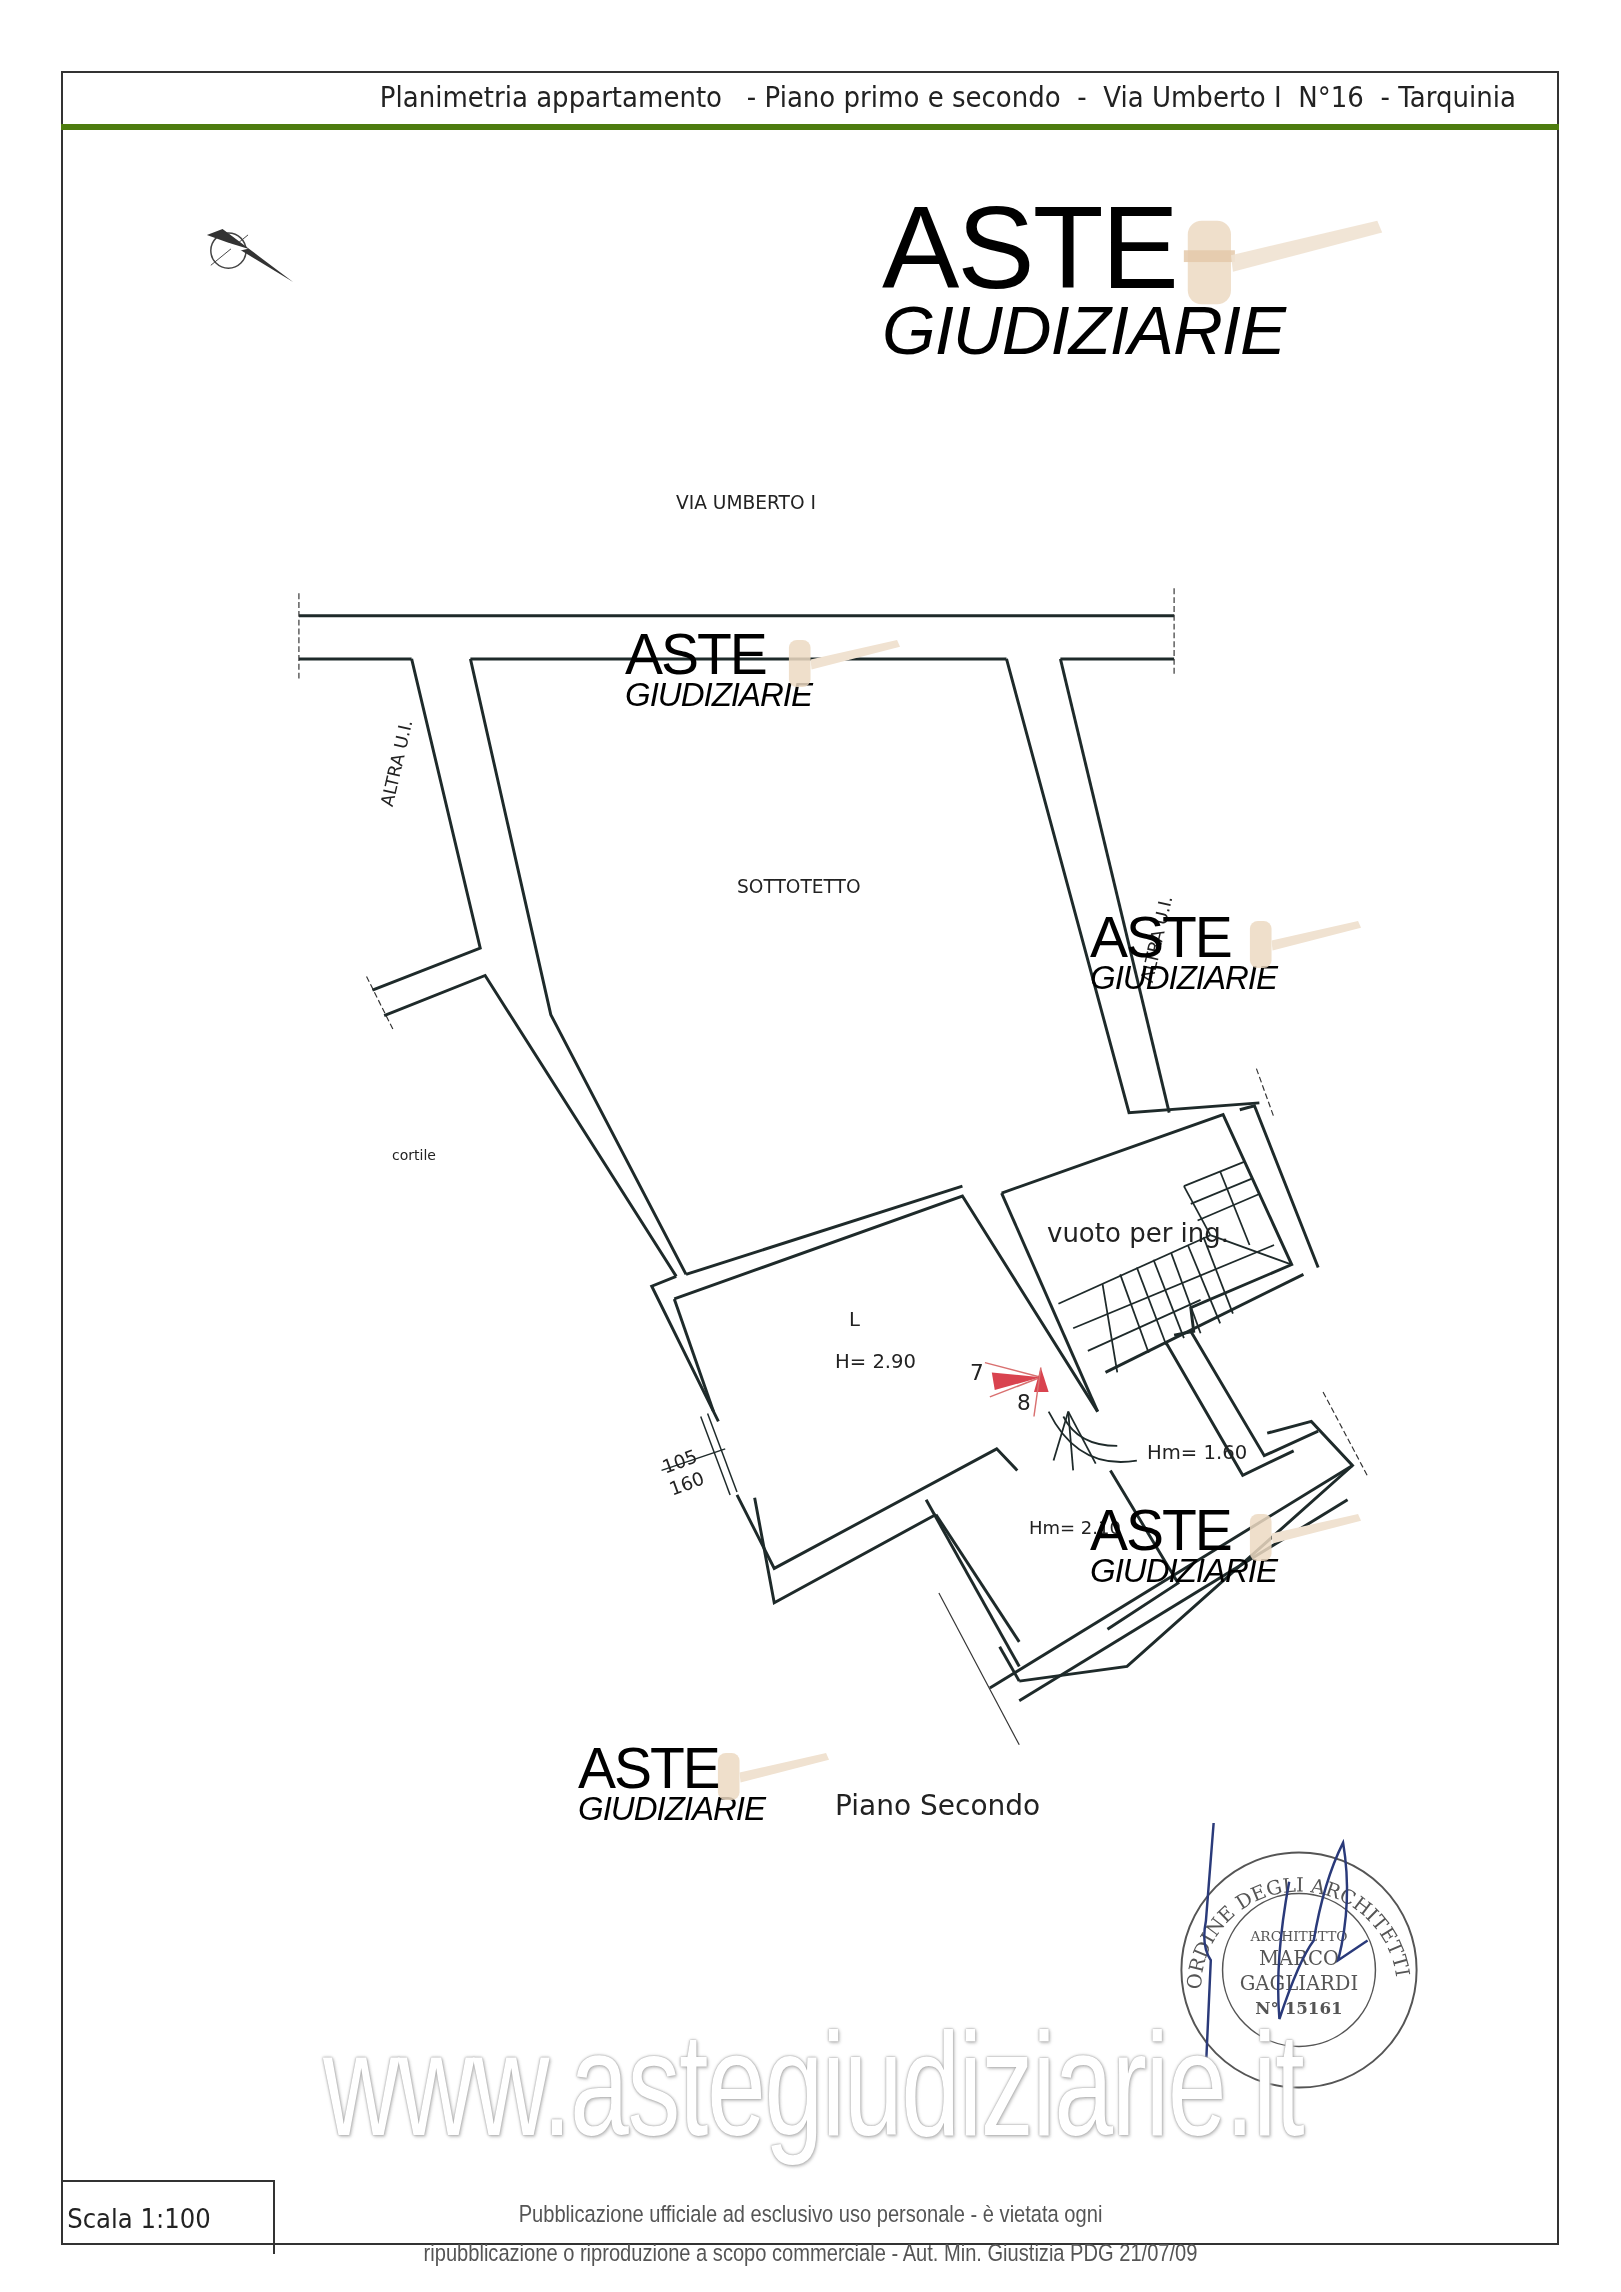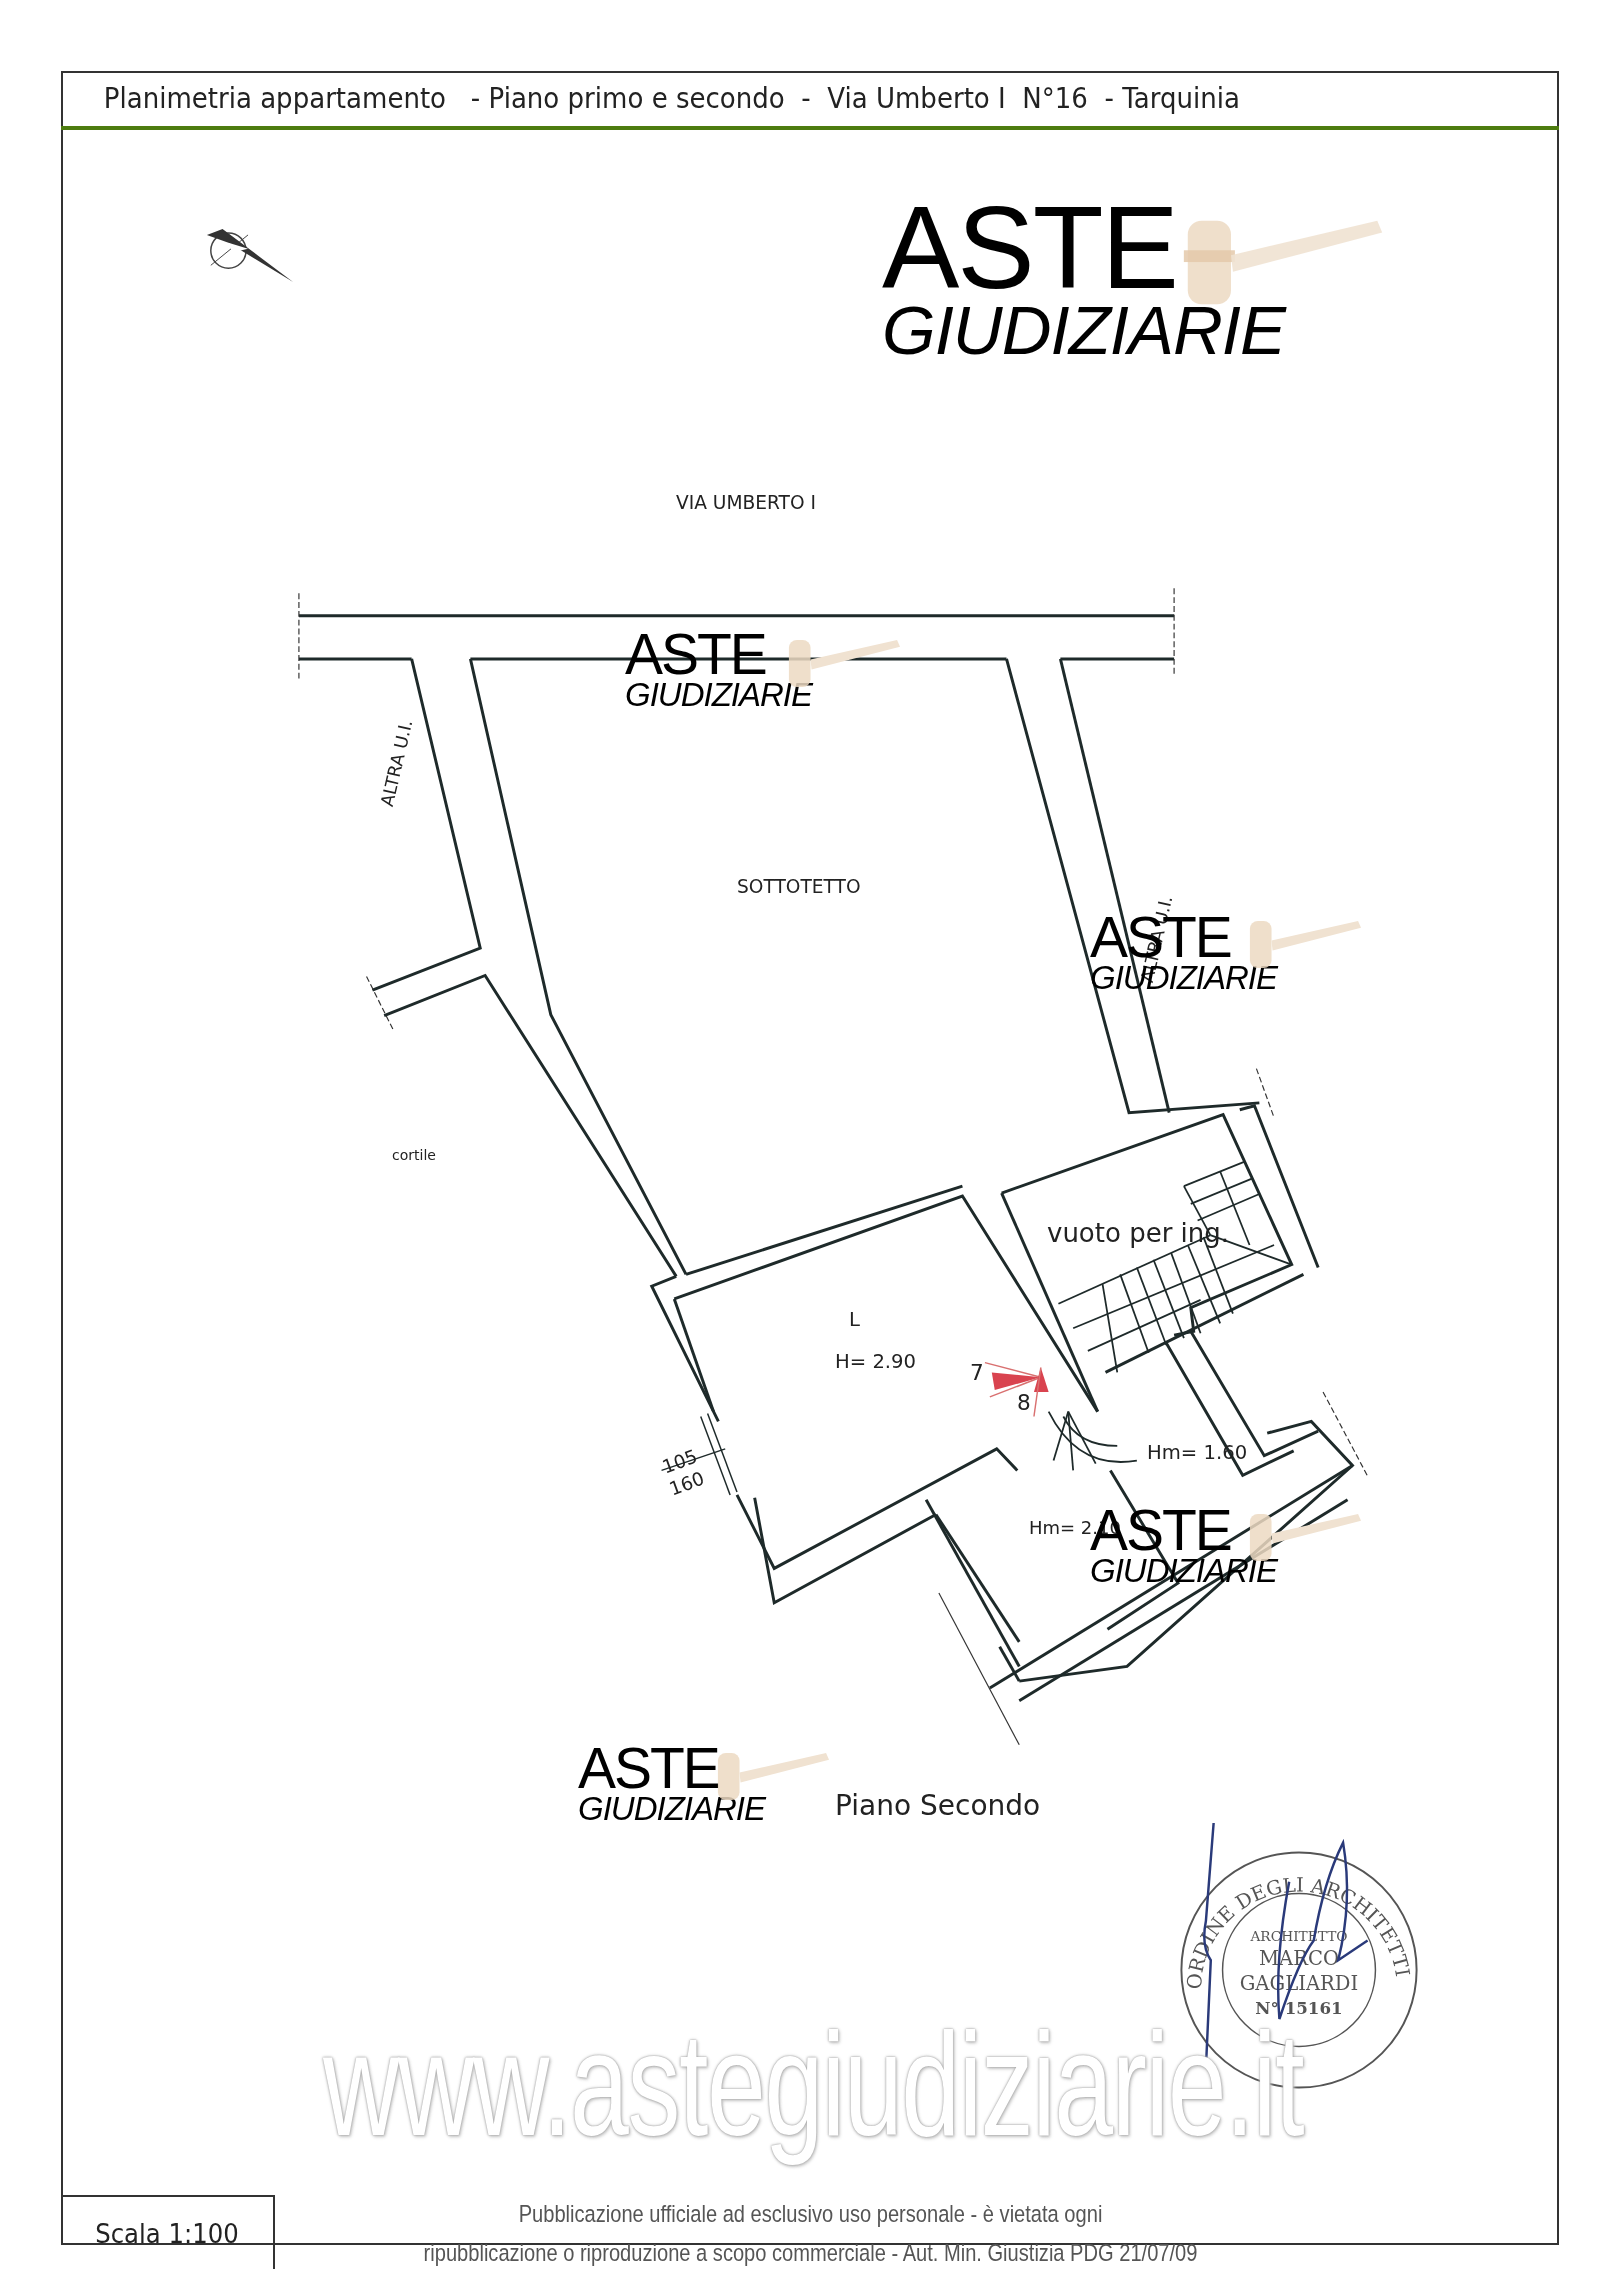--- a/index.html
+++ b/index.html
@@ -1,20 +1,20 @@
 <!DOCTYPE html>
 <html><head>
 <meta charset="utf-8">
 <style>
   html,body{margin:0;padding:0;background:#fff;}
   body{width:1621px;height:2293px;position:relative;overflow:hidden;font-family:"DejaVu Sans",sans-serif;color:#222;}
   .frame{position:absolute;left:61px;top:71px;width:1498px;height:2174px;border:2px solid #333;box-sizing:border-box;}
-  .title-bar{position:absolute;left:61px;top:71px;width:1498px;height:59px;border-bottom:4px solid #4d7c0f;box-sizing:border-box;display:flex;align-items:center;justify-content:flex-start;}
+  .title-bar{position:absolute;left:61px;top:71px;width:1498px;height:59px;border-bottom:6px solid #4d7c0f;box-sizing:border-box;display:flex;align-items:center;justify-content:flex-end;}
   .title-text{font-family:"DejaVu Sans",sans-serif;font-size:28px;color:#222;letter-spacing:0px;transform:scaleX(0.93);white-space:pre;}
-  .scale-box{position:absolute;left:61px;top:2180px;width:214px;height:74px;border:2px solid #333;border-left:none;border-bottom:none;box-sizing:border-box;display:flex;align-items:center;justify-content:center;margin-top:15px;}
+  .scale-box{position:absolute;left:61px;top:2180px;width:214px;height:74px;border:2px solid #333;border-left:none;border-bottom:none;box-sizing:border-box;display:flex;align-items:center;}
   .scale-text{font-size:26.5px;transform:scaleX(0.92);}
   .pub1{position:absolute;left:0;width:1621px;top:2200px;text-align:center;font-family:"Liberation Sans",sans-serif;font-size:24.5px;color:#555;transform:scaleX(0.82);}
   .pub2{position:absolute;left:0;width:1621px;top:2239px;text-align:center;font-family:"Liberation Sans",sans-serif;font-size:24.5px;color:#555;transform:scaleX(0.82);}
   .plan{position:absolute;left:0;top:0;}
   .lbl{position:absolute;font-family:"DejaVu Sans",sans-serif;color:#222;white-space:nowrap;}
   .wm{position:absolute;font-family:"Liberation Sans",sans-serif;color:#000000;line-height:0.9;}
   .wm .a{display:block;letter-spacing:-2px;}
   .wm .g{display:block;letter-spacing:-1px;font-style:italic;}
   .url-wm{position:absolute;left:323px;top:2000px;font-family:"Liberation Sans",sans-serif;font-size:147px;color:#fff;transform:scaleX(0.72);transform-origin:left top;letter-spacing:-2px;
     text-shadow:0 0 2px #999,0 0 3.9px #bbb,2px 2px 3.9px #ccc;}

